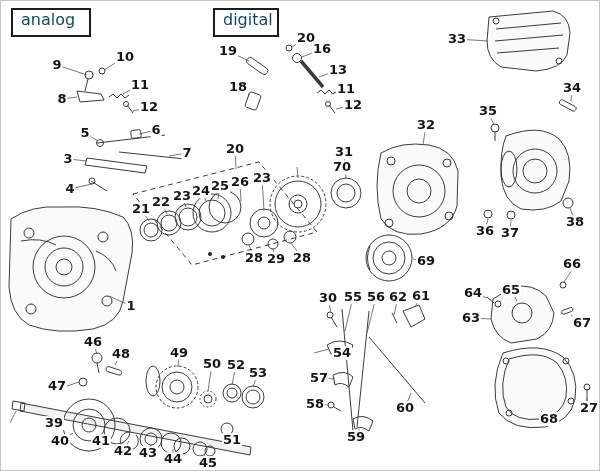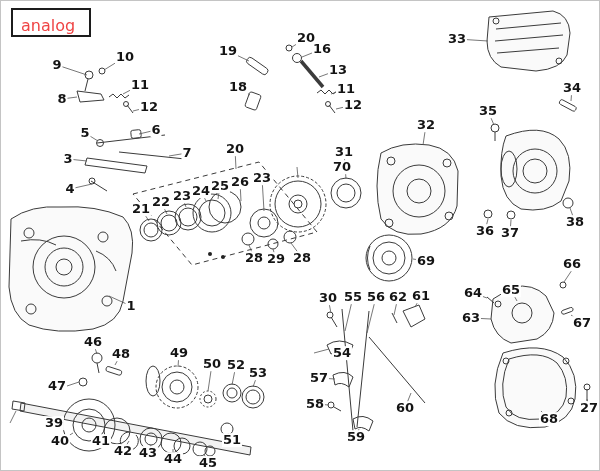--- a/index.html
+++ b/index.html
@@ -13,22 +13,22 @@
   #leader-svg { z-index:2; }
   #callout-layer { position:absolute; left:0; top:0; width:100%; height:100%; z-index:3; }
   .callout {
     position:absolute; transform:translate(-50%,-50%);
     font: 700 13px "DejaVu Sans", sans-serif; color:#141414;
     background:#ffffff; padding:0 1px; line-height:1.05; white-space:nowrap;
   }
   .section-box {
     position:absolute; z-index:4; box-sizing:border-box;
     border:2px solid #1c1c1c; background:#fff;
-    display:flex; align-items:flex-end; padding:0 8px;
-    font: 400 16px "DejaVu Sans", sans-serif; color:#ef4444;
+    display:flex; align-items:flex-start; padding:0 8px;
+    font: 400 16px "DejaVu Sans", sans-serif; color:#0c4a6e;
   }
   #box-analog { left:10px; top:7px; width:80px; height:29px; }
   #box-digital { left:212px; top:7px; width:66px; height:29px; }
   #art * { vector-effect:non-scaling-stroke; }
 </style>
 </head>
 <body>
 
 <div id="canvas">
 
@@ -357,14 +357,17 @@
       <div class="callout" style="left: 172px; top: 458px;">44</div>
       <div class="callout" style="left: 207px; top: 462px;">45</div>
       <div class="callout" style="left: 231px; top: 439px;">51</div>
       <div class="callout" style="left: 548px; top: 418px;">68</div>
       <div class="callout" style="left: 588px; top: 407px;">27</div>
     </div>
 
   <div class="section-box" id="box-analog">
     <span>analog</span>
   </div>
+  <div class="section-box" id="box-digital">
+    <span>digital</span>
+  </div>
 
 </div>
 
 </body></html>

